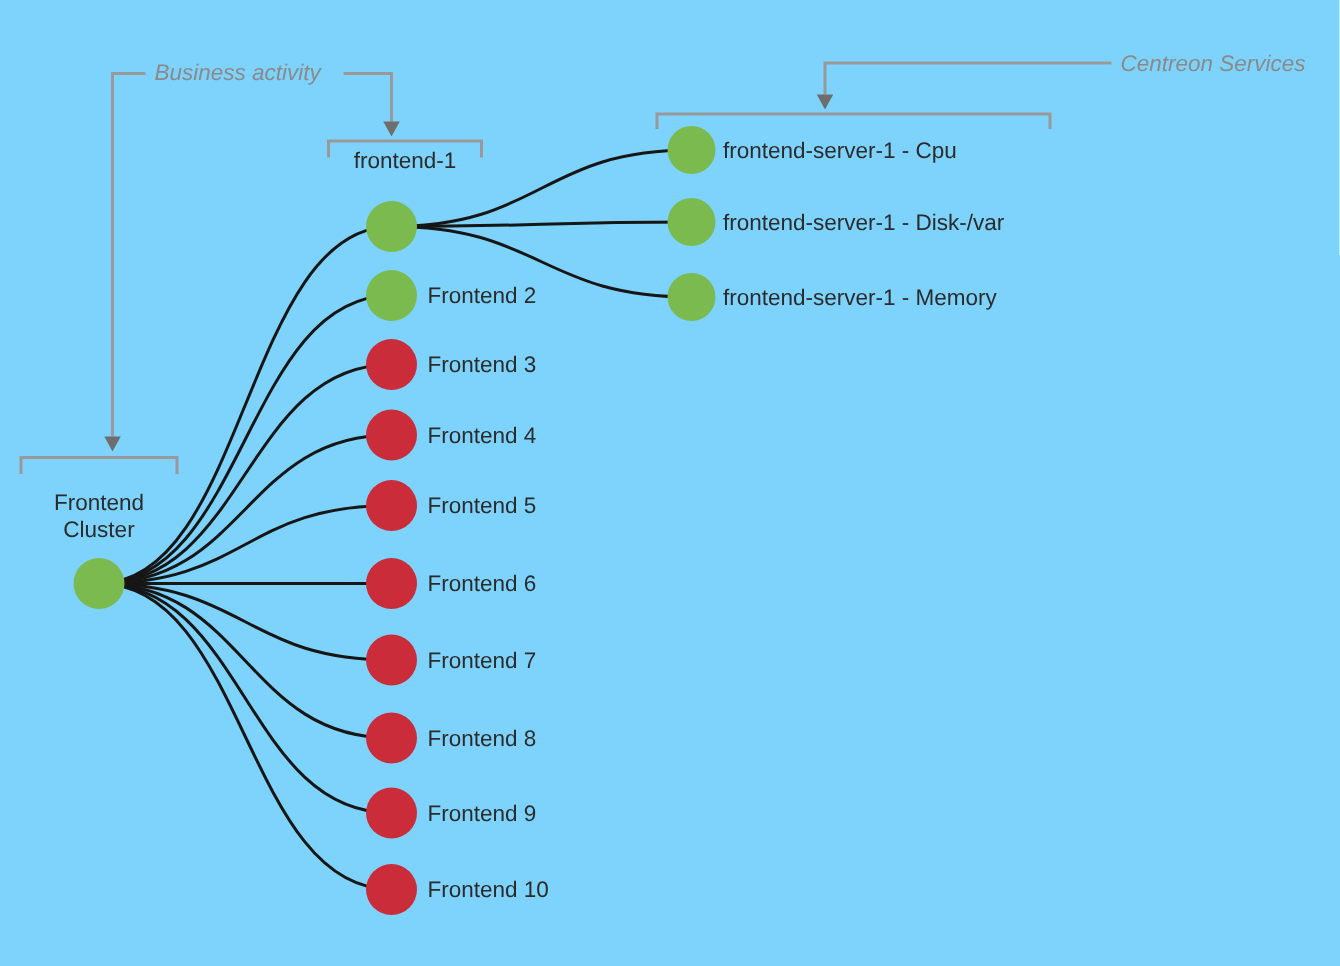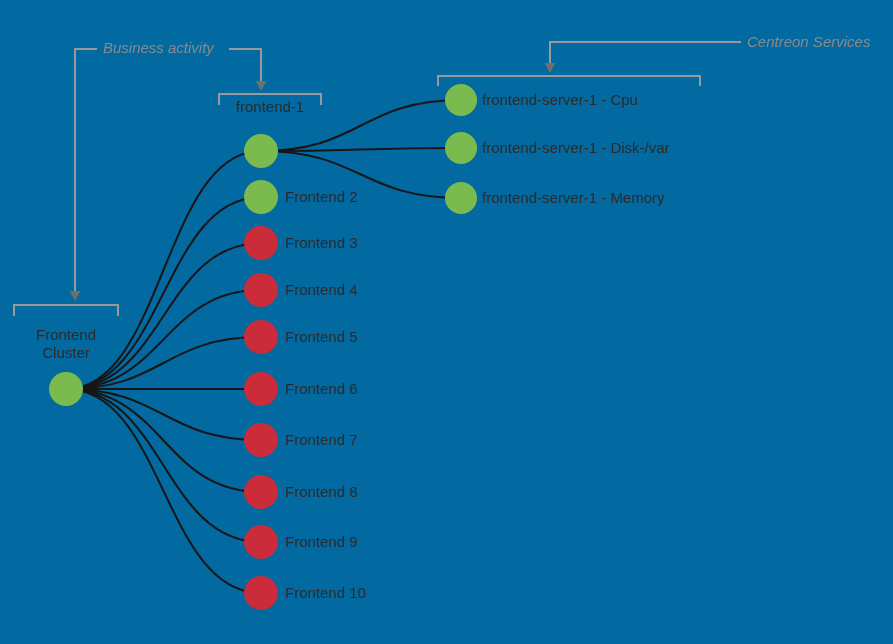--- a/index.html
+++ b/index.html
@@ -4,21 +4,21 @@
 <style>
   html, body {
     margin: 0;
     padding: 0;
     background: #ffffff;
   }
   .canvas {
     position: relative;
     width: 893px;
     height: 644px;
-    background: #0369a1;
+    background: #7dd3fc;
     overflow: hidden;
     font-family: "Liberation Sans", sans-serif;
   }
   svg text {
     font-family: "Liberation Sans", sans-serif;
   }
   .node-label {
     font-size: 15px;
   }
   .ann-text {

